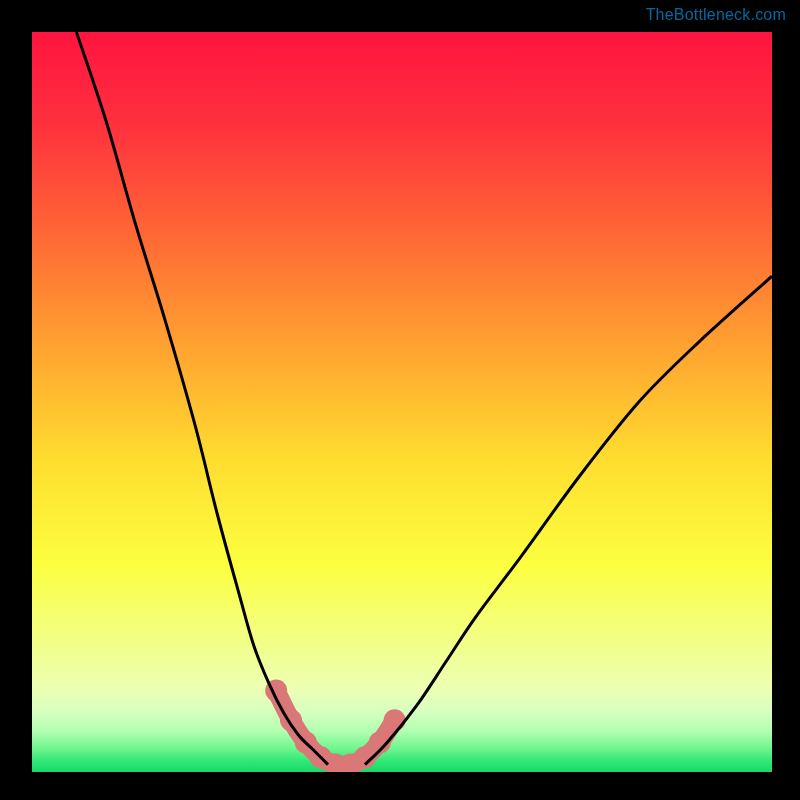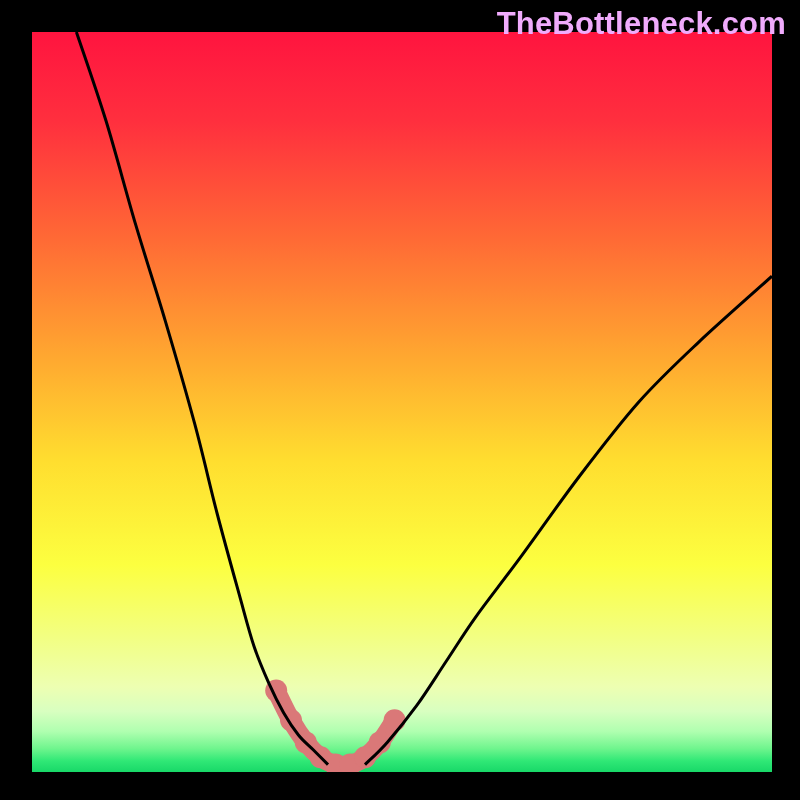--- a/index.html
+++ b/index.html
@@ -31,23 +31,23 @@
     position: absolute;
     left: 0;
     top: 0;
     width: 100%;
     height: 100%;
   }
   .watermark {
     position: absolute;
     top: 6px;
     right: 14px;
-    color: #f0abfc;
-    font-size: 31px;
-    font-weight: 700;
+    color: #0369a1;
+    font-size: 16px;
+    font-weight: 400;
     letter-spacing: 0.2px;
     user-select: none;
   }
   svg.curves {
     position: absolute;
     left: 0;
     top: 0;
   }
 </style>
 </head>

